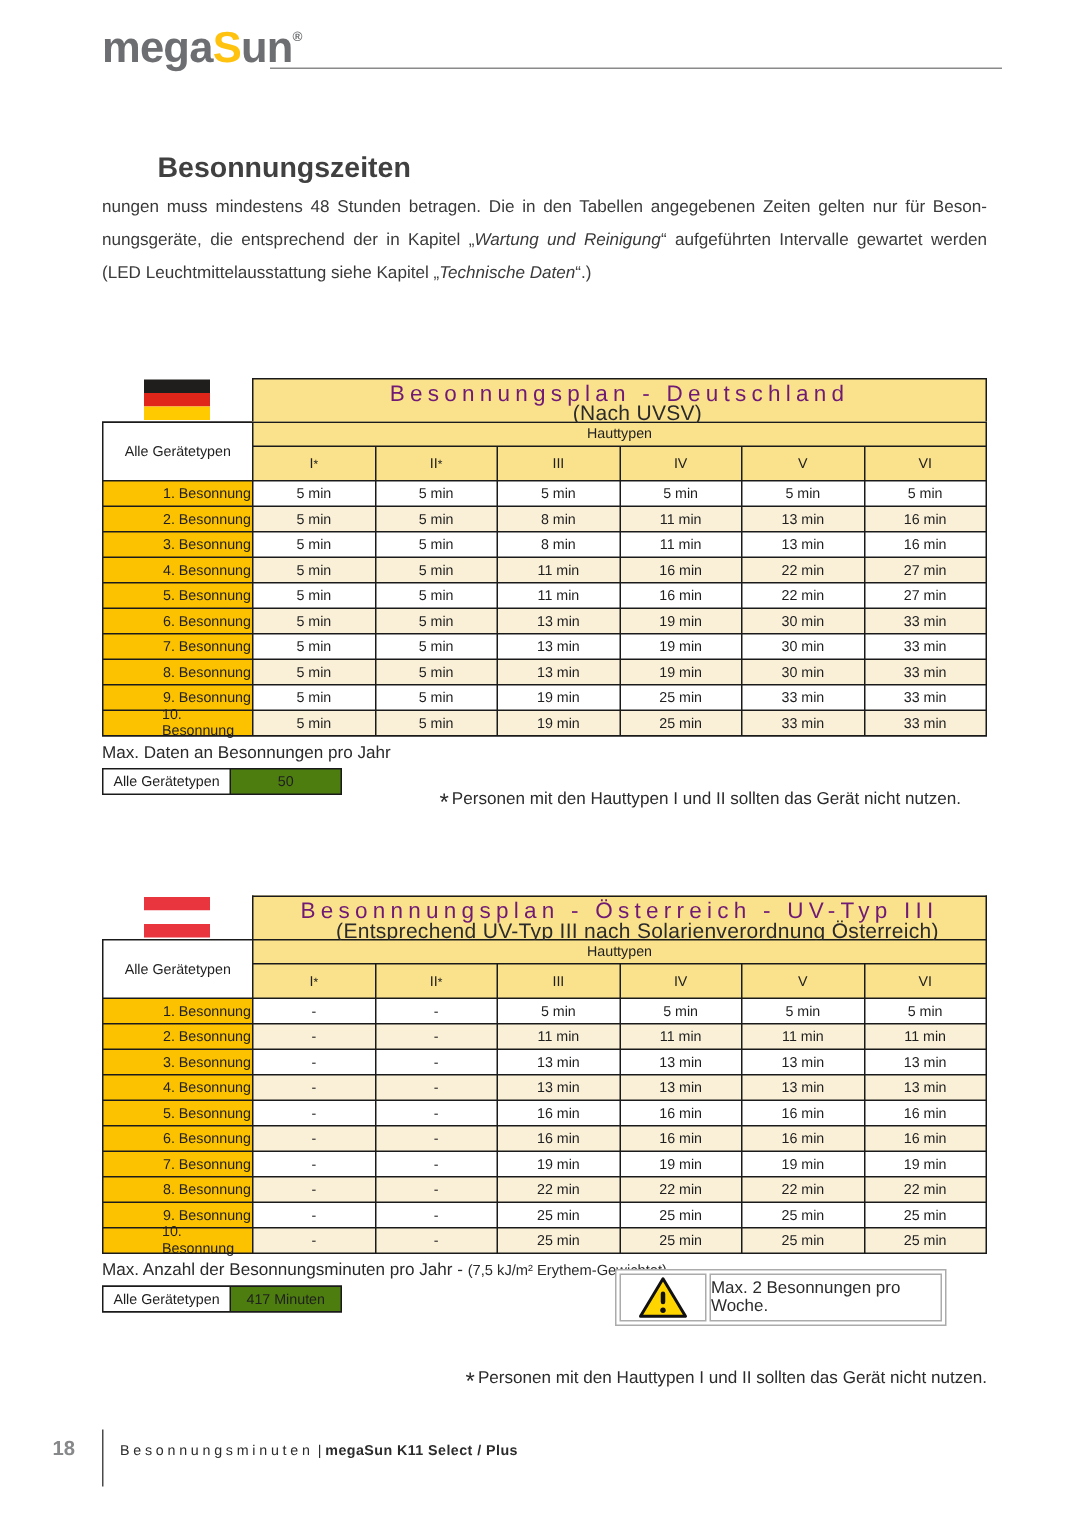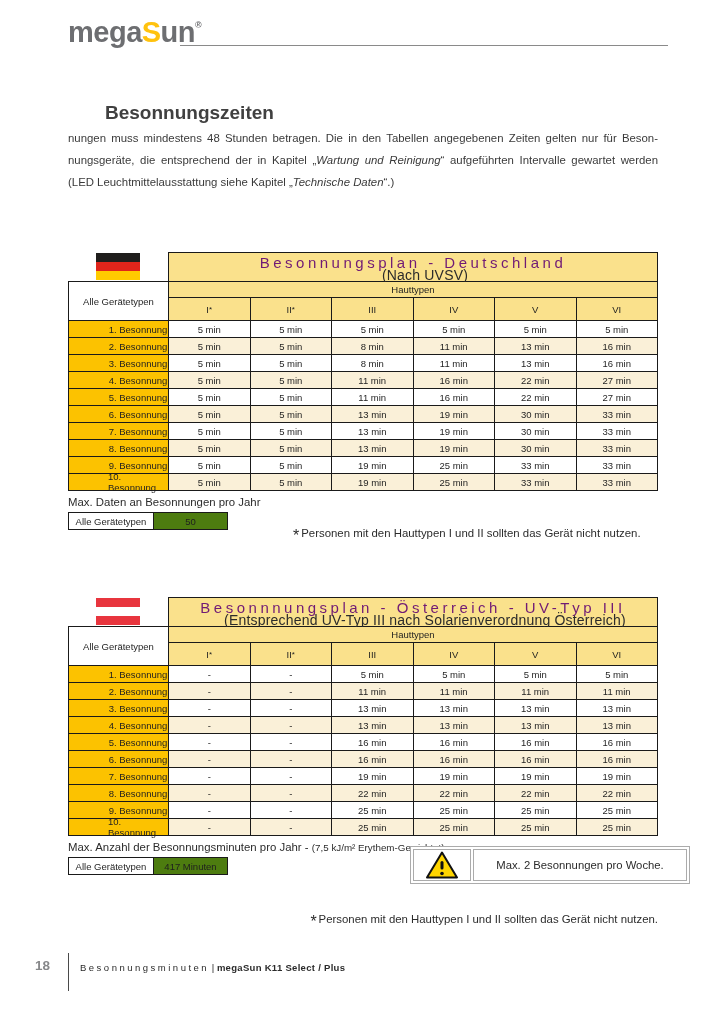--- a/index.html
+++ b/index.html
@@ -50,21 +50,21 @@
             gap:1px; background:#1a1a1a; border:1px solid #1a1a1a; margin-top:2px; }
   .t-mini > div { background:#fff; display:flex; align-items:center; justify-content:center;
                   font-size:9.5px; color:#1f1f1f; }
   .t-mini .val { background:#4d7c0f; }
 
   
   .fnote { position:absolute; font-size:11.4px; color:#2b2b2b;margin-top:16px; }
   .fnote .fstar { font-size:16px; vertical-align:-4px; margin-right:2px; }
   .fnote1 { left:293px; top:511px; }
   .fnote2 { right:66px; top:897px; }
-  .warnbox { position:absolute; left:410px; top:846px; width:280px; height:38px;
+  .warnbox { position:absolute; left:410px; top:846px; width:221px; height:38px;
              border:1px solid #ababab; padding:2px; display:flex; gap:2px; background:#fff; }
   .warn-icon-cell { width:58px; border:1px solid #ababab; display:flex; align-items:center; justify-content:center; }
   .warn-text-cell { flex:1; border:1px solid #ababab; display:flex; align-items:center; justify-content:center;
                     font-size:11.3px; color:#2b2b2b; }
 
   
   .pagenum { position:absolute; left:35px; top:958px; font-size:13.5px; font-weight:bold; color:#87888A; }
   .foot-div { position:absolute; left:68px; top:953px; width:1px; height:38px; background:#4a4a4a; }
   .foot-text { position:absolute; left:80px; top:962px; font-size:9.5px; color:#2b2b2b; white-space:nowrap; }
   .foot-text .manual { letter-spacing:2.5px; }

